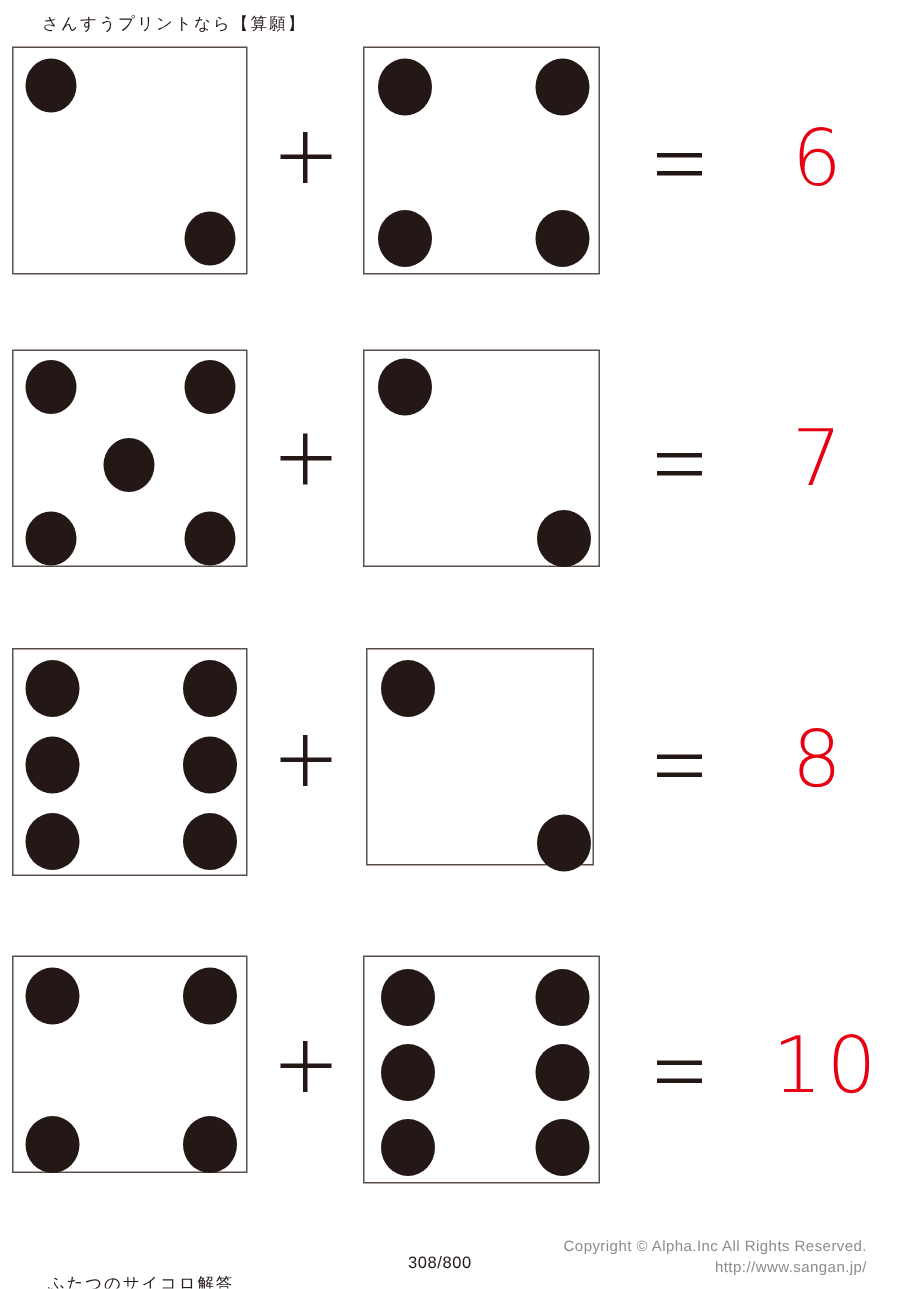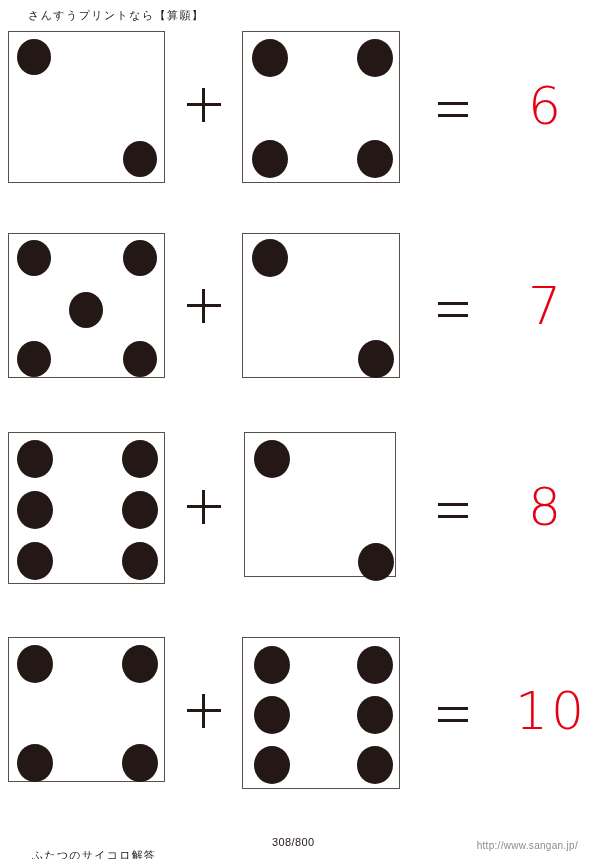--- a/index.html
+++ b/index.html
@@ -241,15 +241,16 @@
         <div class="op-equals" title="=" style="left: 438px; top: 707px;">
           <div class="bar-h top" style="background: rgb(35, 24, 21);"></div>
           <div class="bar-h bottom" style="background: rgb(35, 24, 21);"></div>
         </div>
         <div class="answer" style="left: 515px; top: 685px; color: rgb(230, 0, 18);">10</div>
       </div>
     </div>
 
   <div class="footer-left">ふたつのサイコロ解答</div>
   <div class="footer-page">308/800</div>
+  <div class="footer-copy">Copyright ©  Alpha.Inc All Rights Reserved.</div>
   <div class="footer-url">http://www.sangan.jp/</div>
 
 </div>
 
 </body></html>

